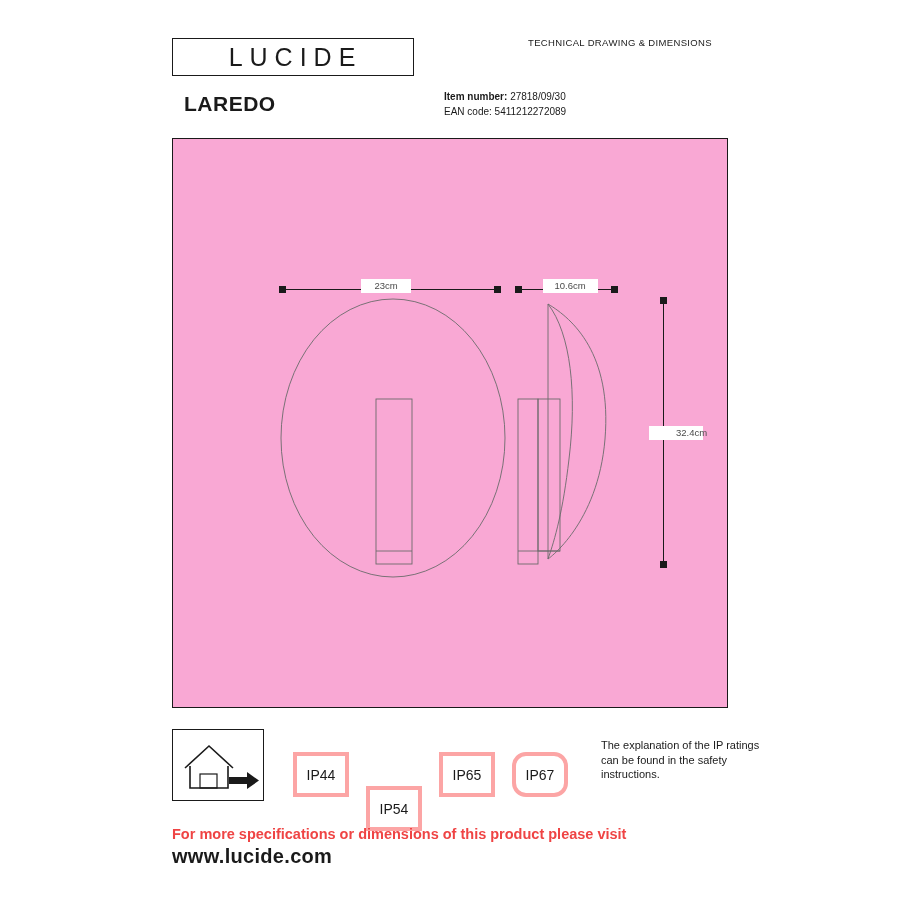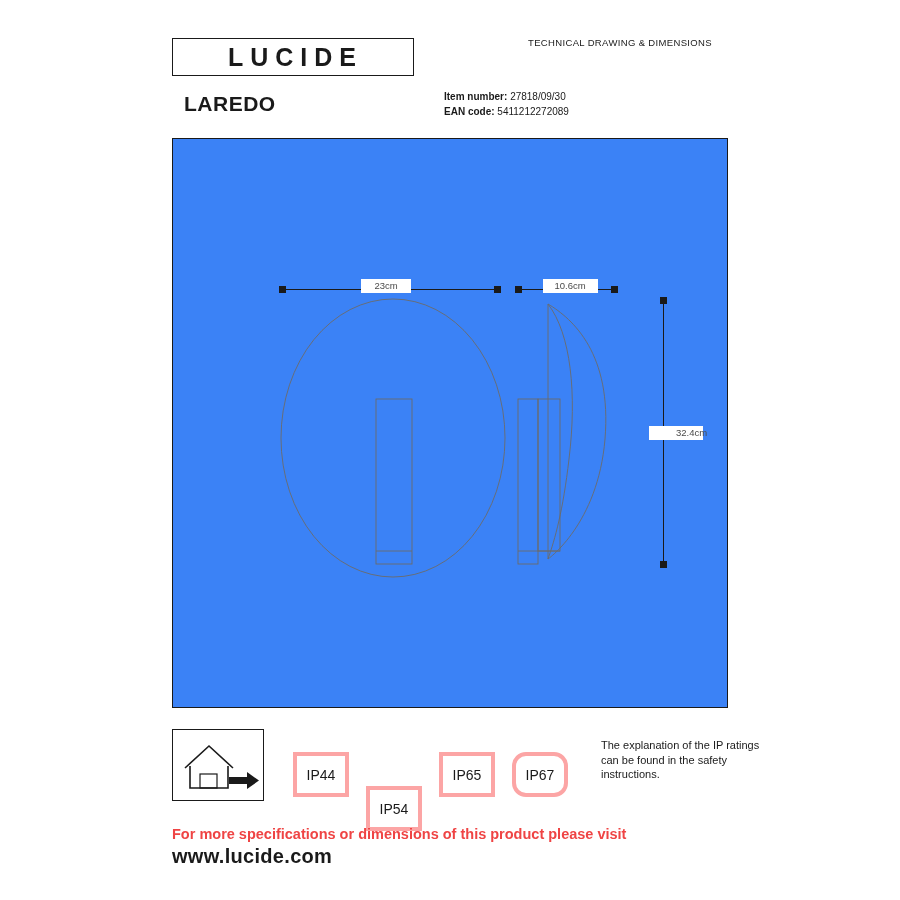--- a/index.html
+++ b/index.html
@@ -31,21 +31,21 @@
     width: 242px;
     height: 38px;
     border: 1px solid #1a1a1a;
     display: flex;
     align-items: center;
     justify-content: center;
   }
   .logo-text {
     font-size: 25px;
     letter-spacing: 7px;
-    font-weight: 700;
+    font-weight: 400;
     color: #1a1a1a;
     padding-left: 5px;
     font-family: "Liberation Sans", sans-serif;
   }
   .tech-title {
     position: absolute;
     left: 528px;
     top: 37px;
     font-size: 9.5px;
     letter-spacing: 0.35px;
@@ -68,31 +68,31 @@
     color: #1a1a1a;
   }
   .item-number .lbl { font-weight: bold; }
   .ean-code {
     position: absolute;
     left: 444px;
     top: 106px;
     font-size: 10px;
     color: #1a1a1a;
   }
-  .ean-code .lbl { font-weight: bold; }
+  .ean-code .lbl { font-weight: normal; }
 
   
   .drawing-frame {
     position: absolute;
     left: 172px;
     top: 138px;
     width: 556px;
     height: 570px;
     border: 1px solid #1a1a1a;
-    background: #3b82f6;
+    background: #f9a8d4;
   }
   .drawing-svg {
     position: absolute;
     left: 0; top: 0;
   }
 
   
   .ip-house-box {
     position: absolute;
     left: 172px;

